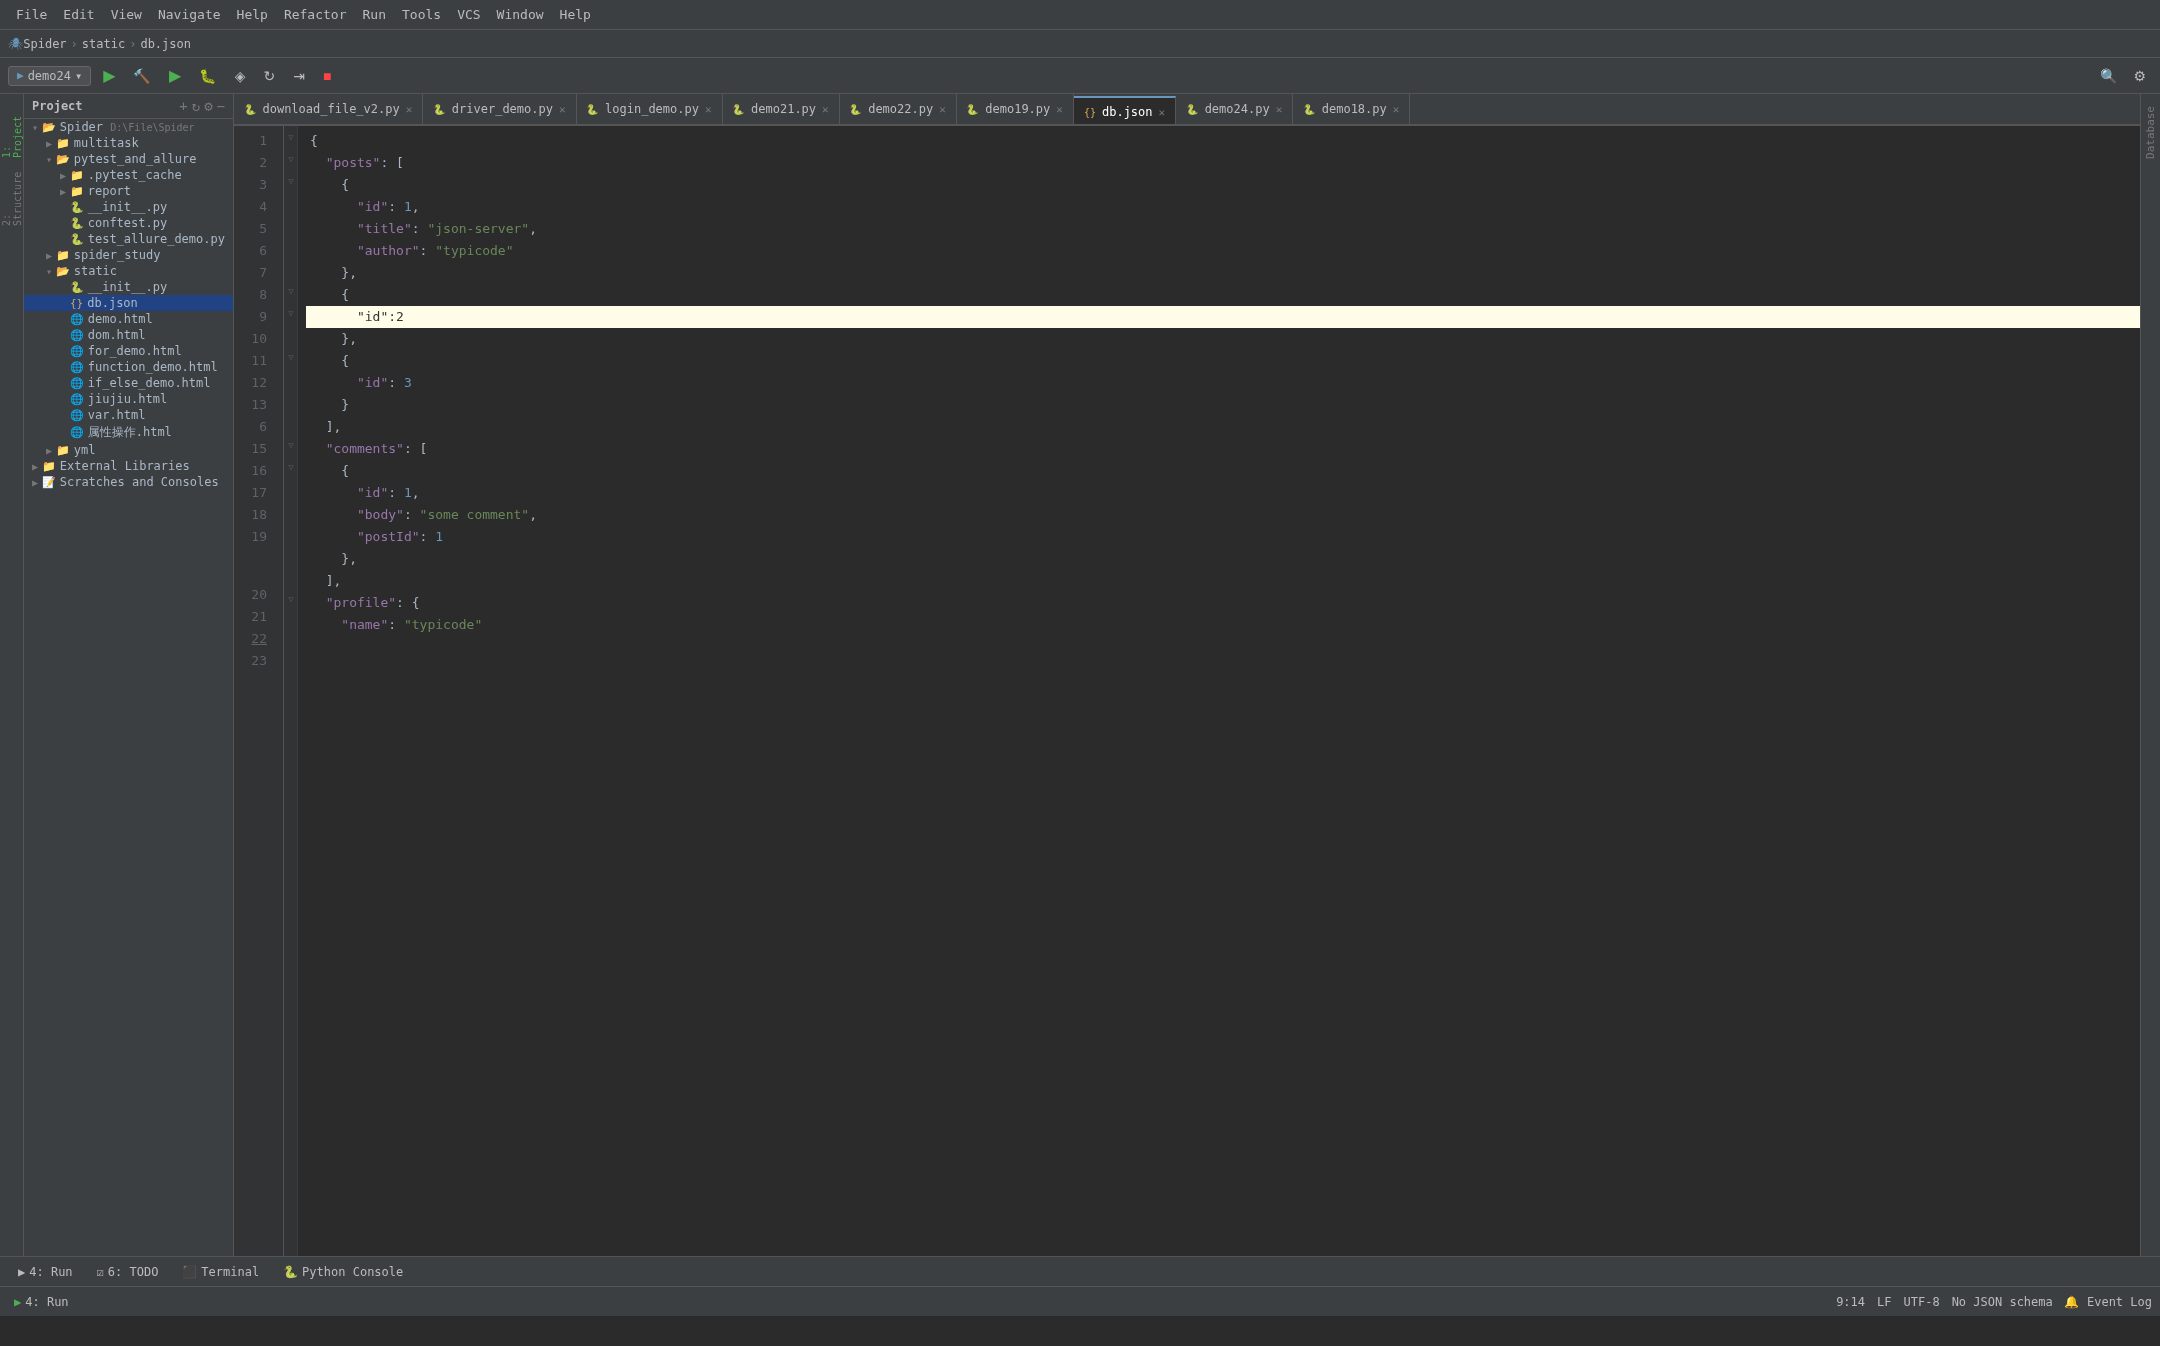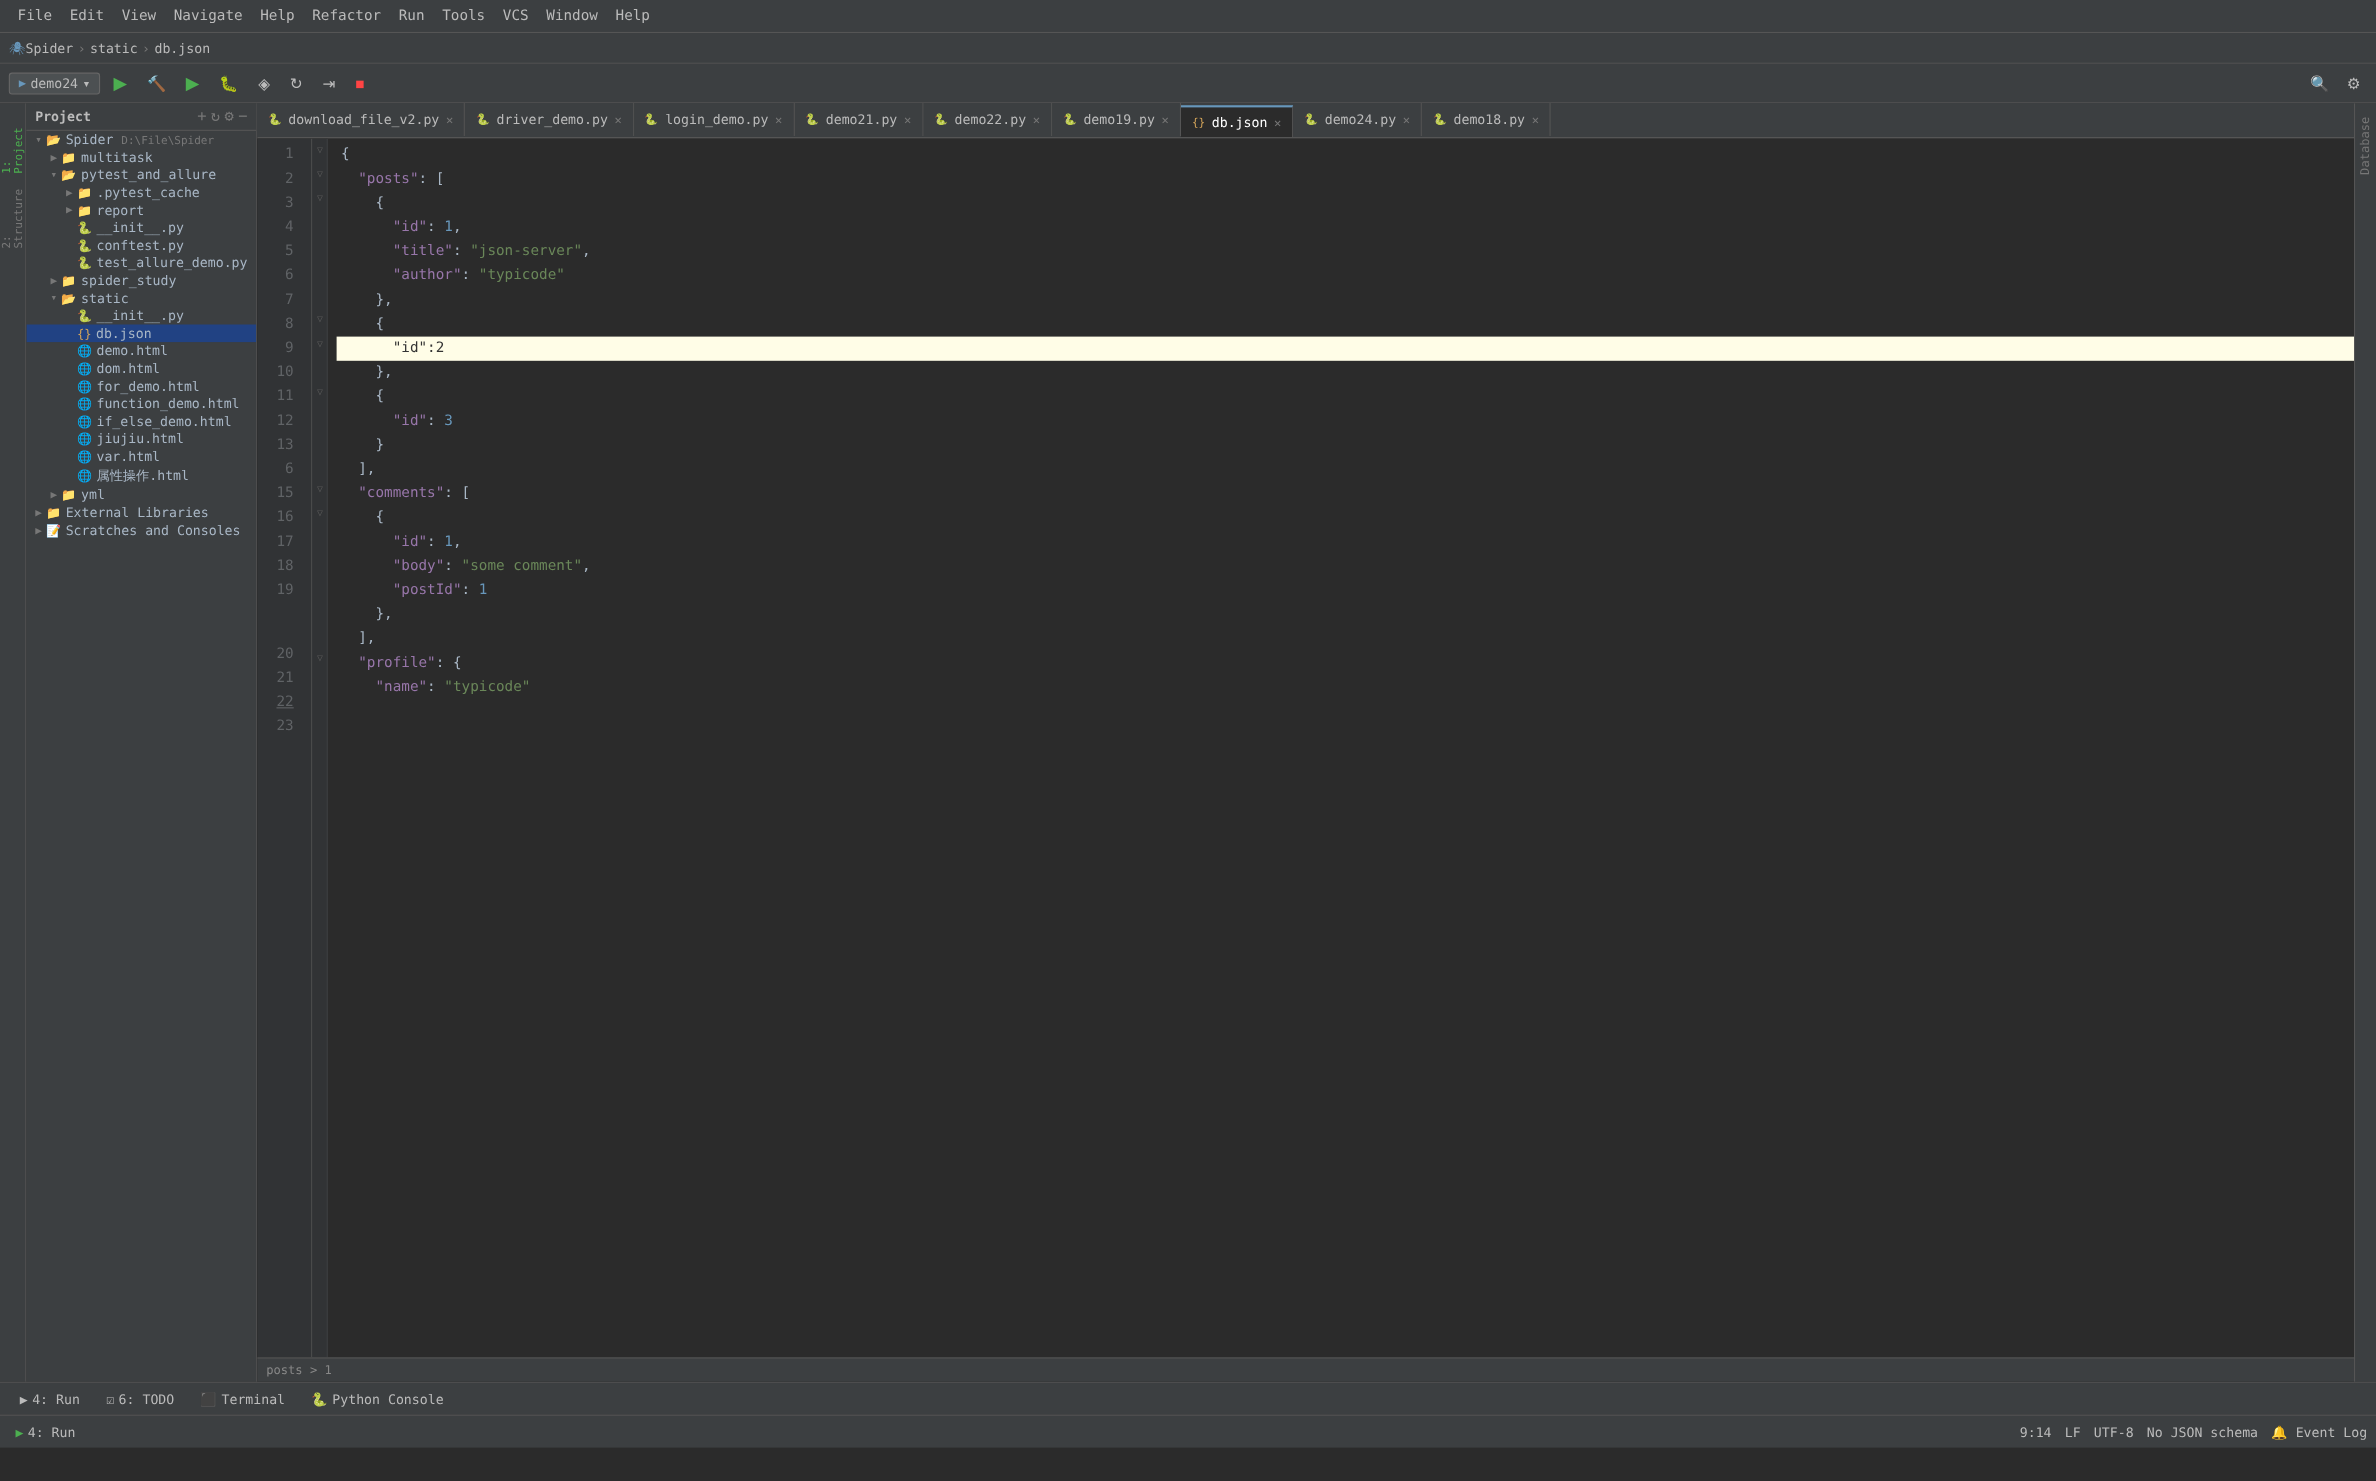--- a/index.html
+++ b/index.html
@@ -700,23 +700,20 @@
           </div>
           <div class="code-line">
             <span style="white-space:pre;">  <span class="s-key">"profile"</span><span class="s-colon">: </span><span class="s-brace">{</span></span>
           </div>
           <div class="code-line">
             <span style="white-space:pre;">    <span class="s-key">"name"</span><span class="s-colon">: </span><span class="s-string">"typicode"</span><span class="s-comma"></span></span>
           </div>
         </div>
     </div>
 
-    <div style="background:#3c3f41;border-top:1px solid #555;height:22px;display:flex;align-items:center;padding:0 8px;font-size:11px;color:#888;">
-      <span>posts &gt; 1</span>
-    </div>
   </div>
 
   <div class="right-sidebar">
     <div class="right-sidebar-label">Database</div>
   </div>
 </div>
 
 <div class="bottom-bar" id="bottom-bar">
 
 <div class="bottom-tab">

